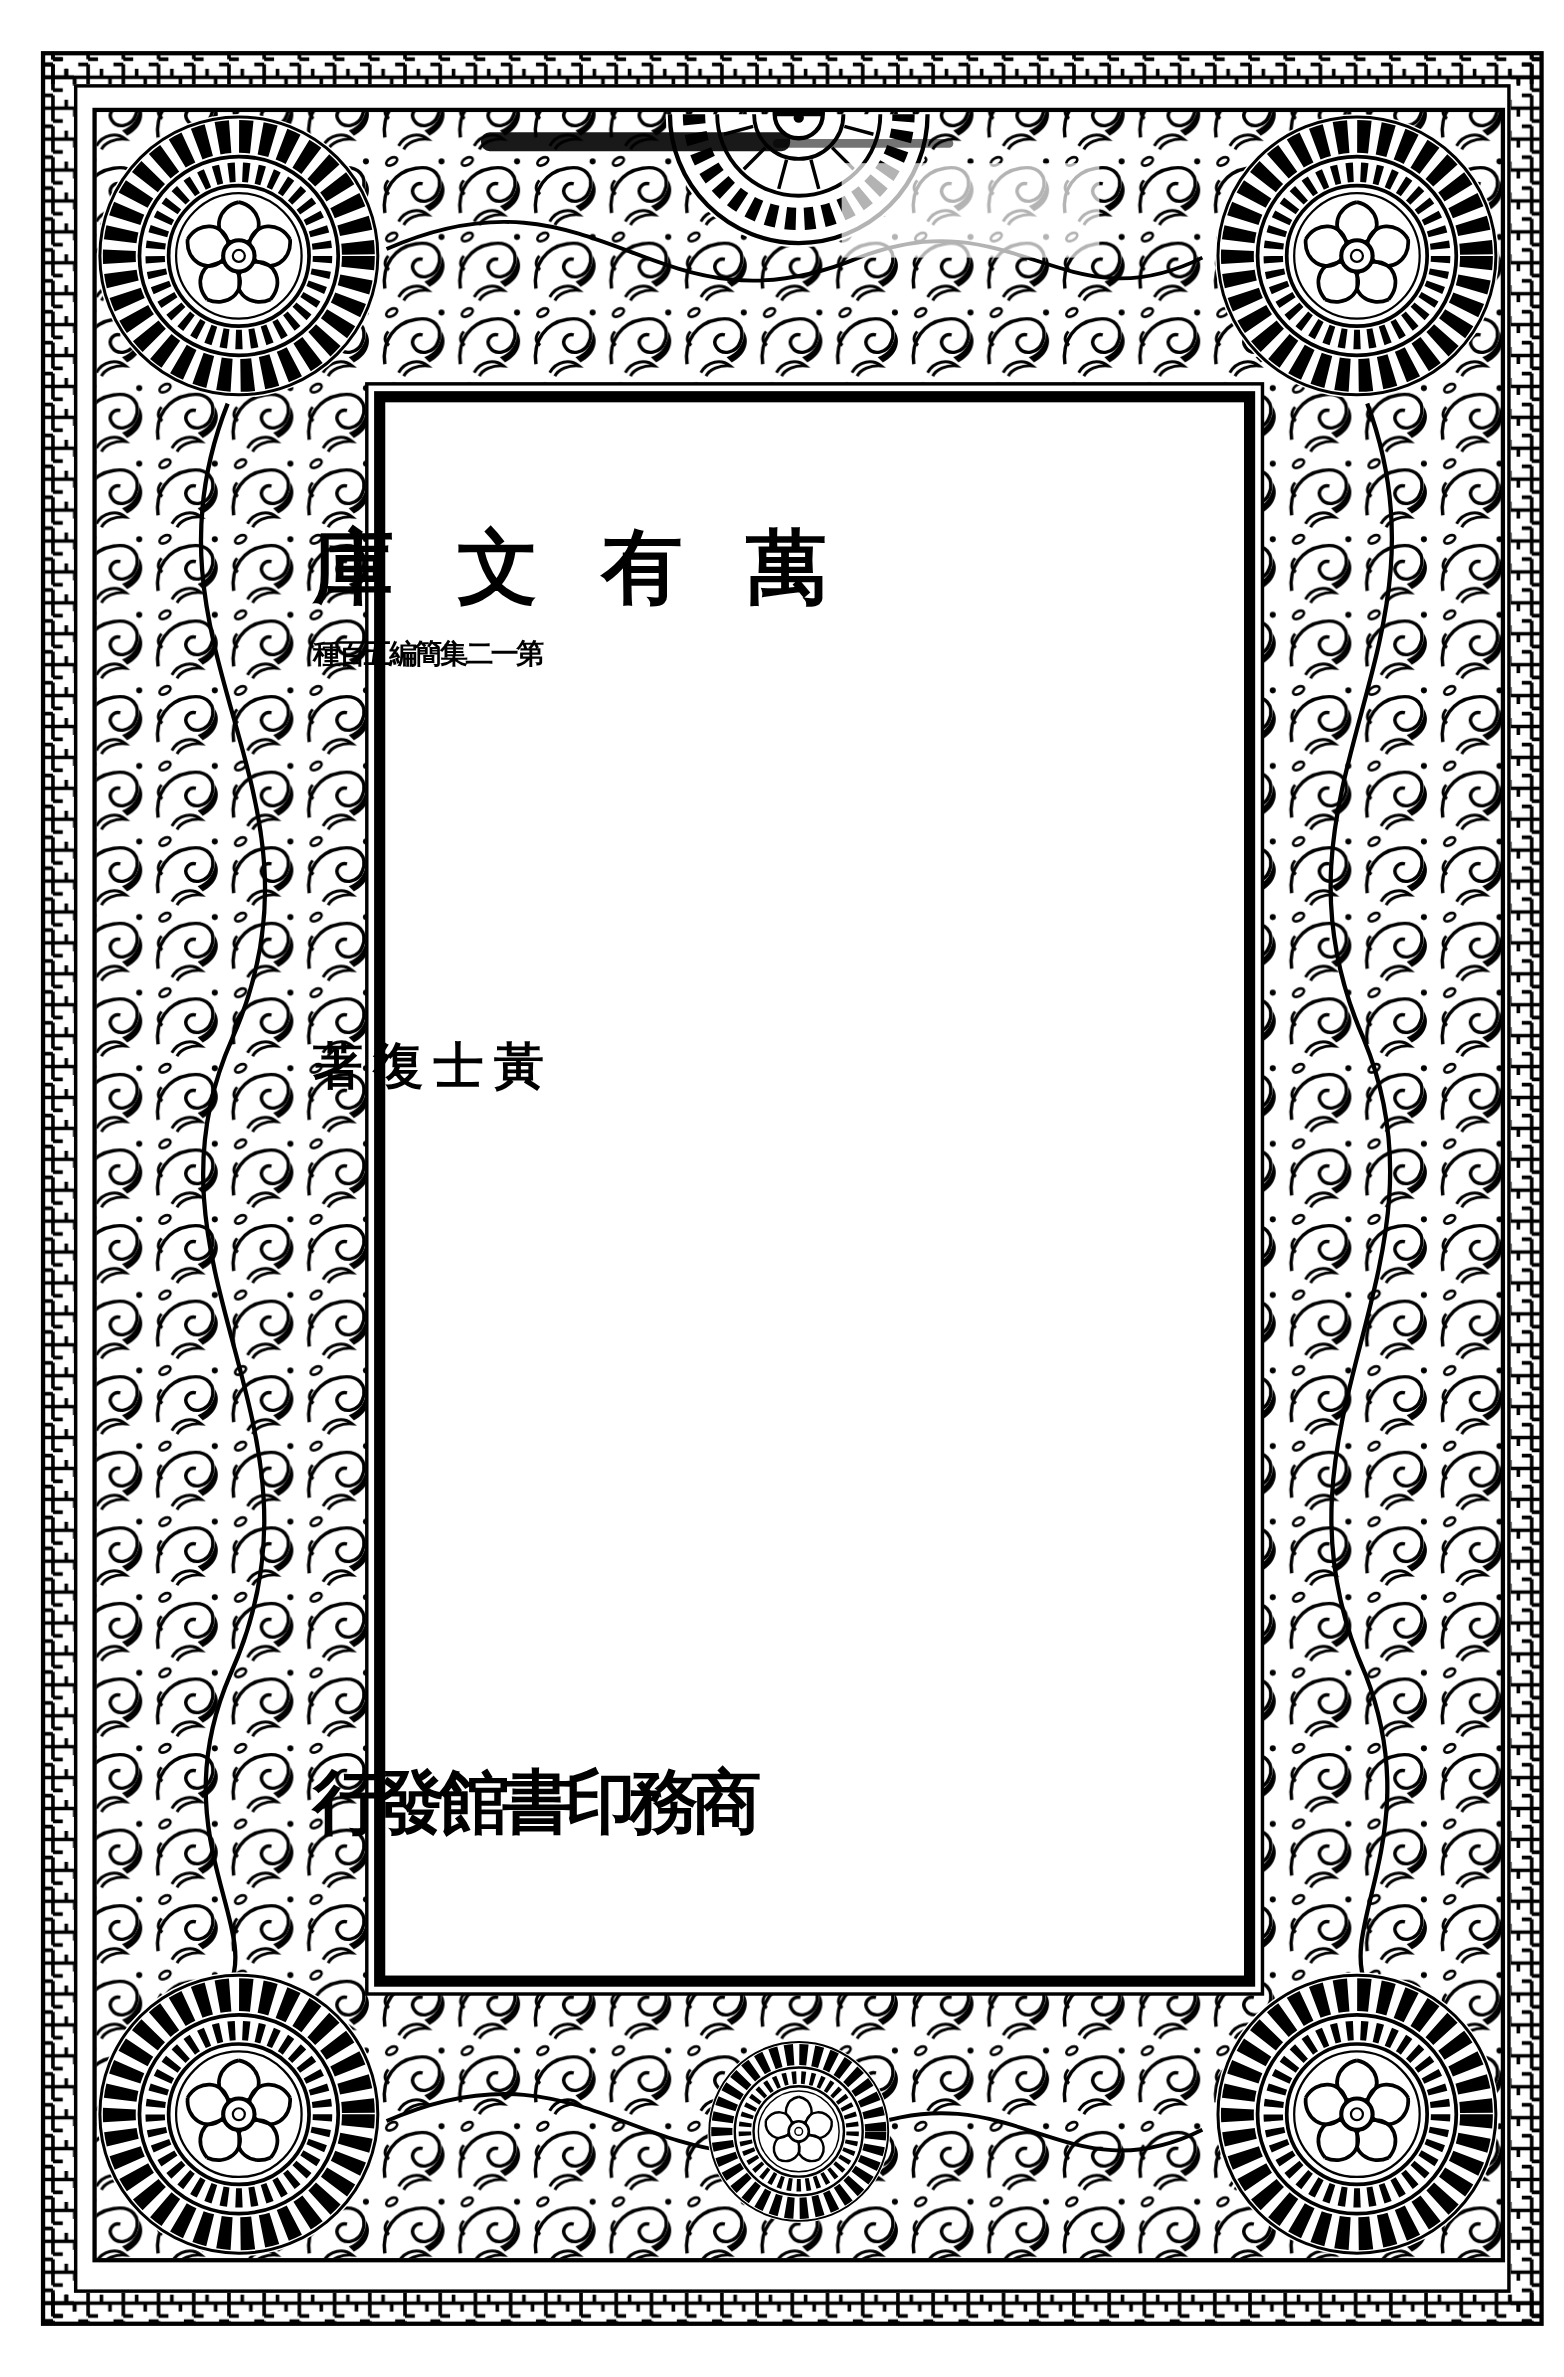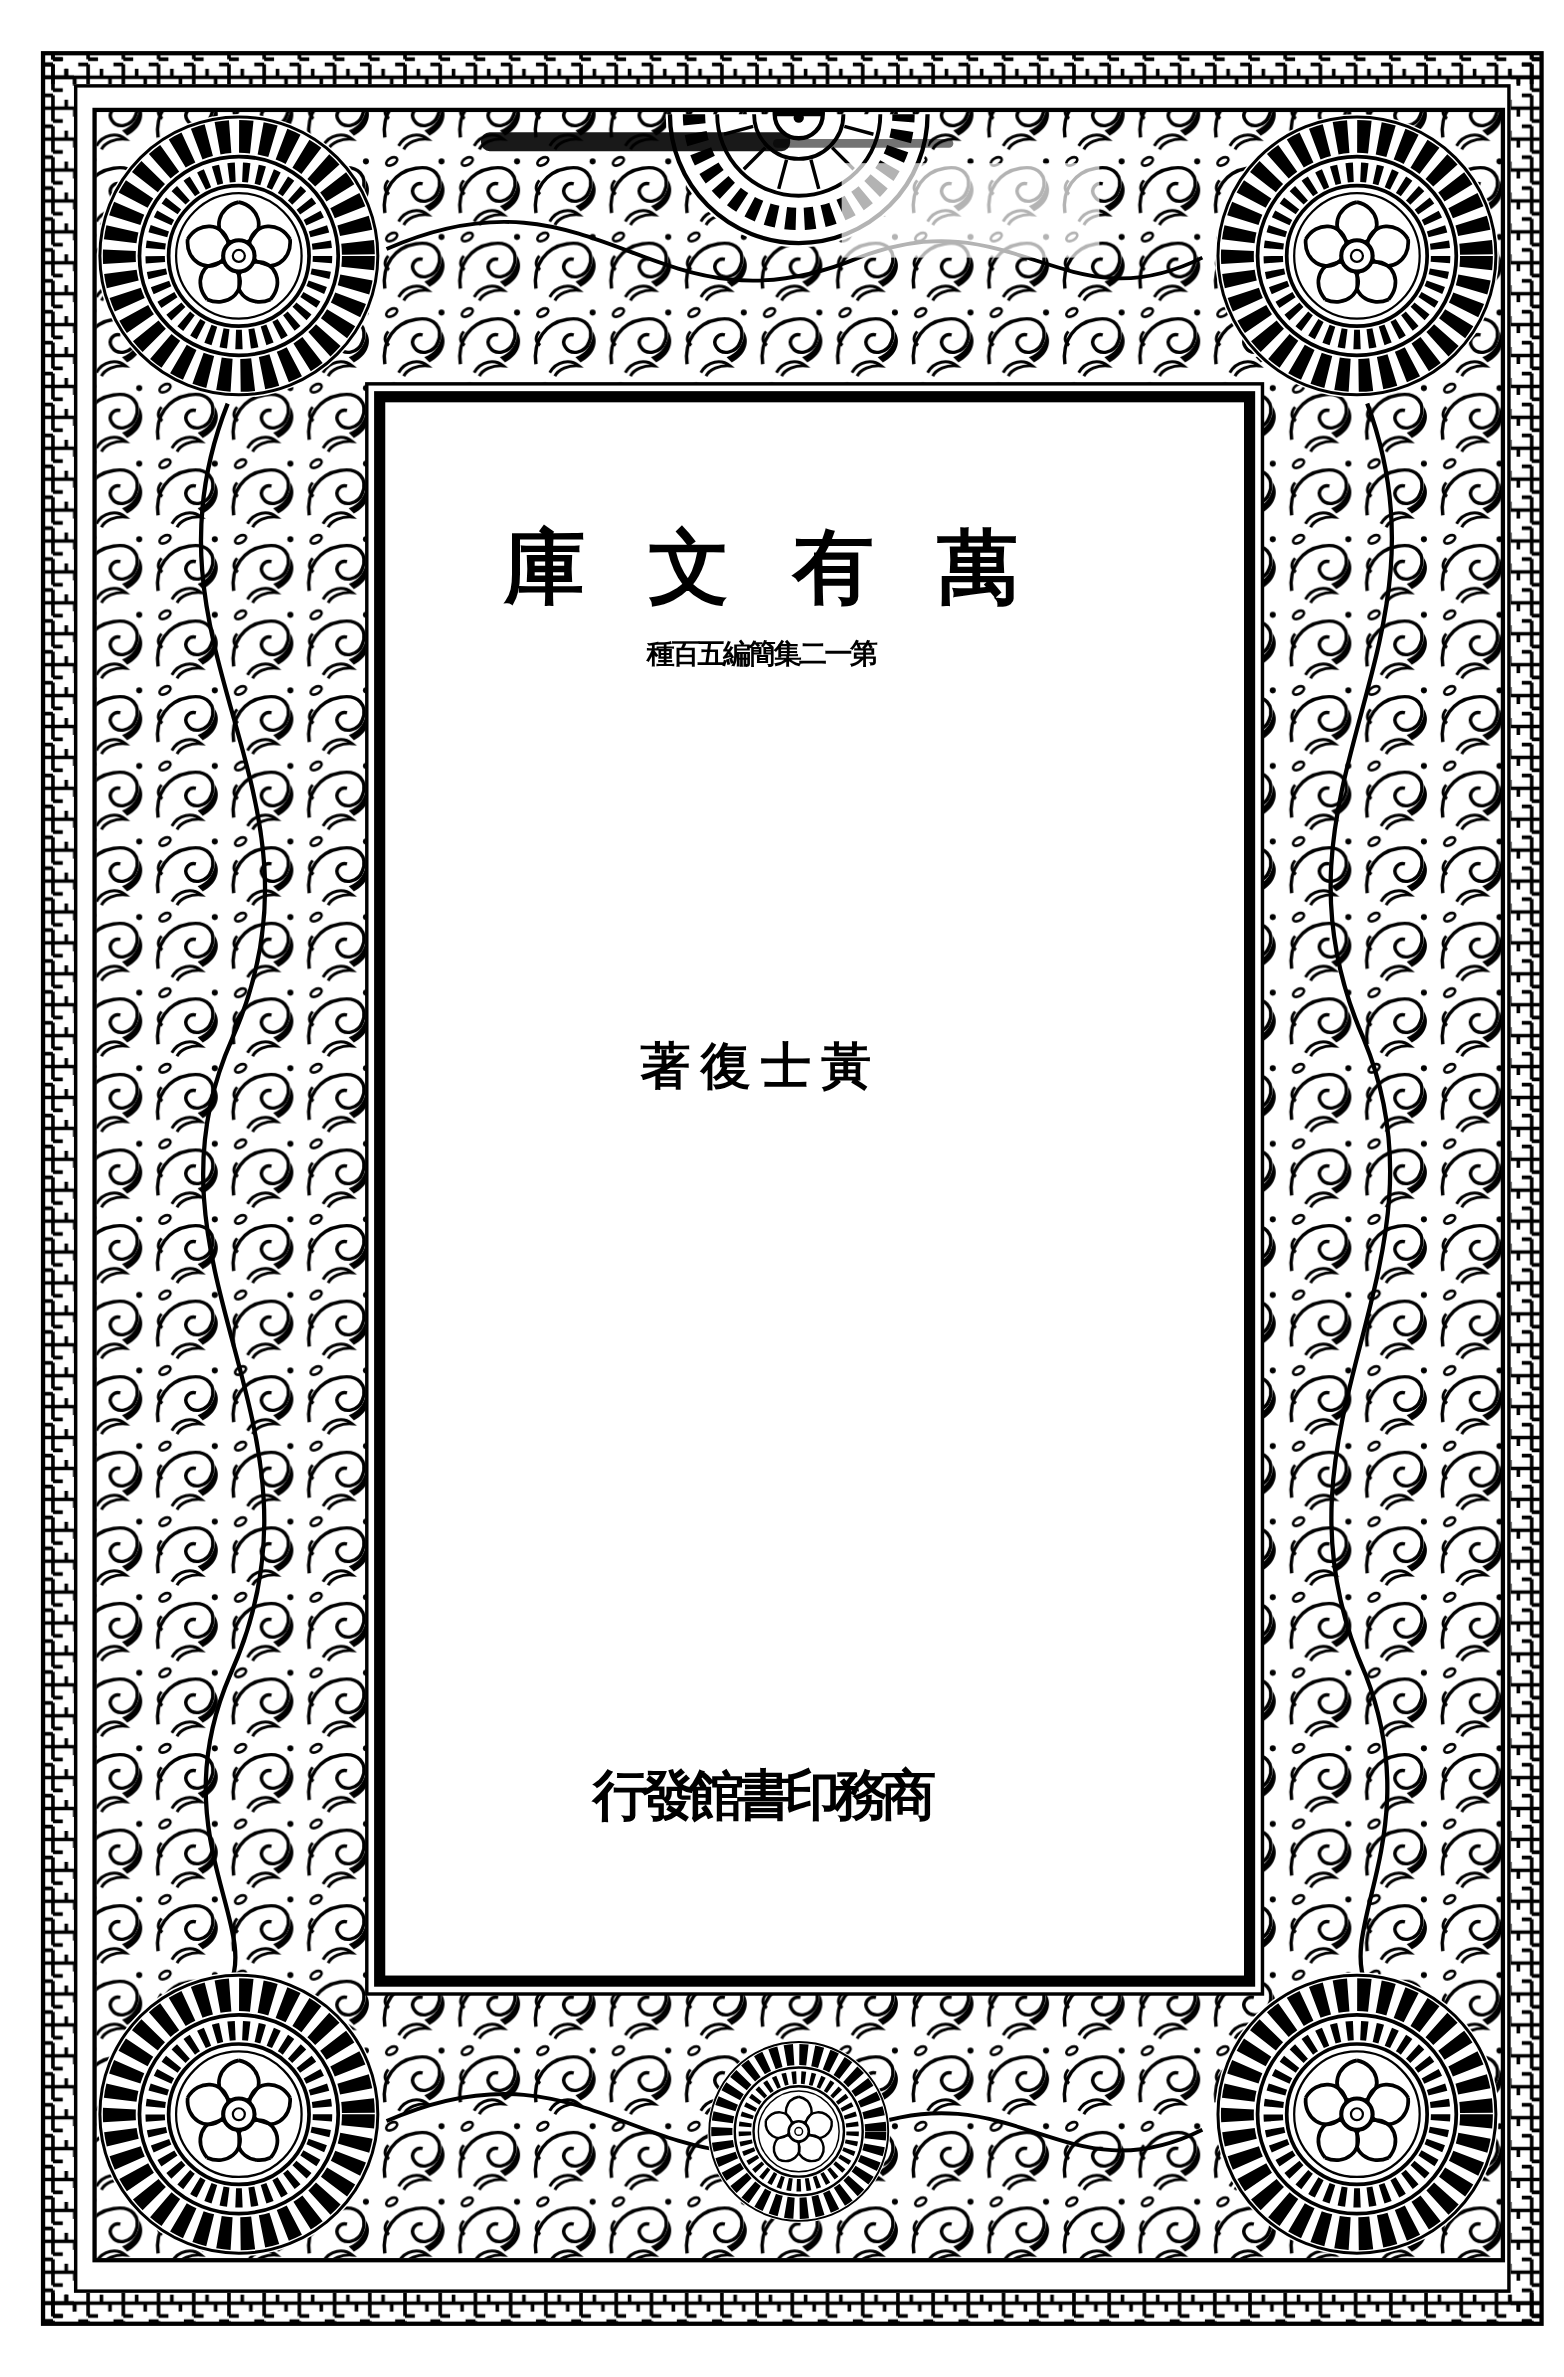--- a/index.html
+++ b/index.html
@@ -13,30 +13,30 @@
   }
   .border-art{position:absolute;left:0;top:0;width:1564px;height:2377px;}
   .panel{
     position:absolute;
     left:367px;top:384px;
     width:896px;height:1610px;
     background:transparent;
   }
   .trow{
     position:absolute;left:0;width:100%;
-    text-align:center;white-space:nowrap;
+    text-align:left;white-space:nowrap;
     line-height:1;font-weight:bold;color:#000;
     transform:translateX(-54px);
   }
   .r-series   {top:144px;font-size:81px;word-spacing:43px;}
   .r-edition  {top:256px;font-size:28px;letter-spacing:-2.6px;}
   .r-editor   {top:316px;font-size:53px;word-spacing:19px;}
   .r-title    {top:502px;font-size:98px;letter-spacing:14.6px;}
   .r-author   {top:657px;font-size:50px;letter-spacing:10.3px;}
-  .r-publisher{top:1384px;font-size:55px;letter-spacing:-6.9px;}
+  .r-publisher{top:1384px;font-size:70px;letter-spacing:-6.9px;}
 </style>
 </head>
 <body>
 
 <div class="page">
 
   <svg class="border-art" viewBox="0 0 1821 2768" xmlns="http://www.w3.org/2000/svg">
     <defs>
       <pattern id="fret" width="41" height="36" patternUnits="userSpaceOnUse">
         <path d="M20.5,3 V33 M5,18 H36 M20.5,3 H9 M36,18 V8 M20.5,33 H32 M5,18 V28 M0,18 H5 M36,18 H41" fill="none" stroke="#000" stroke-width="4.2"></path>

